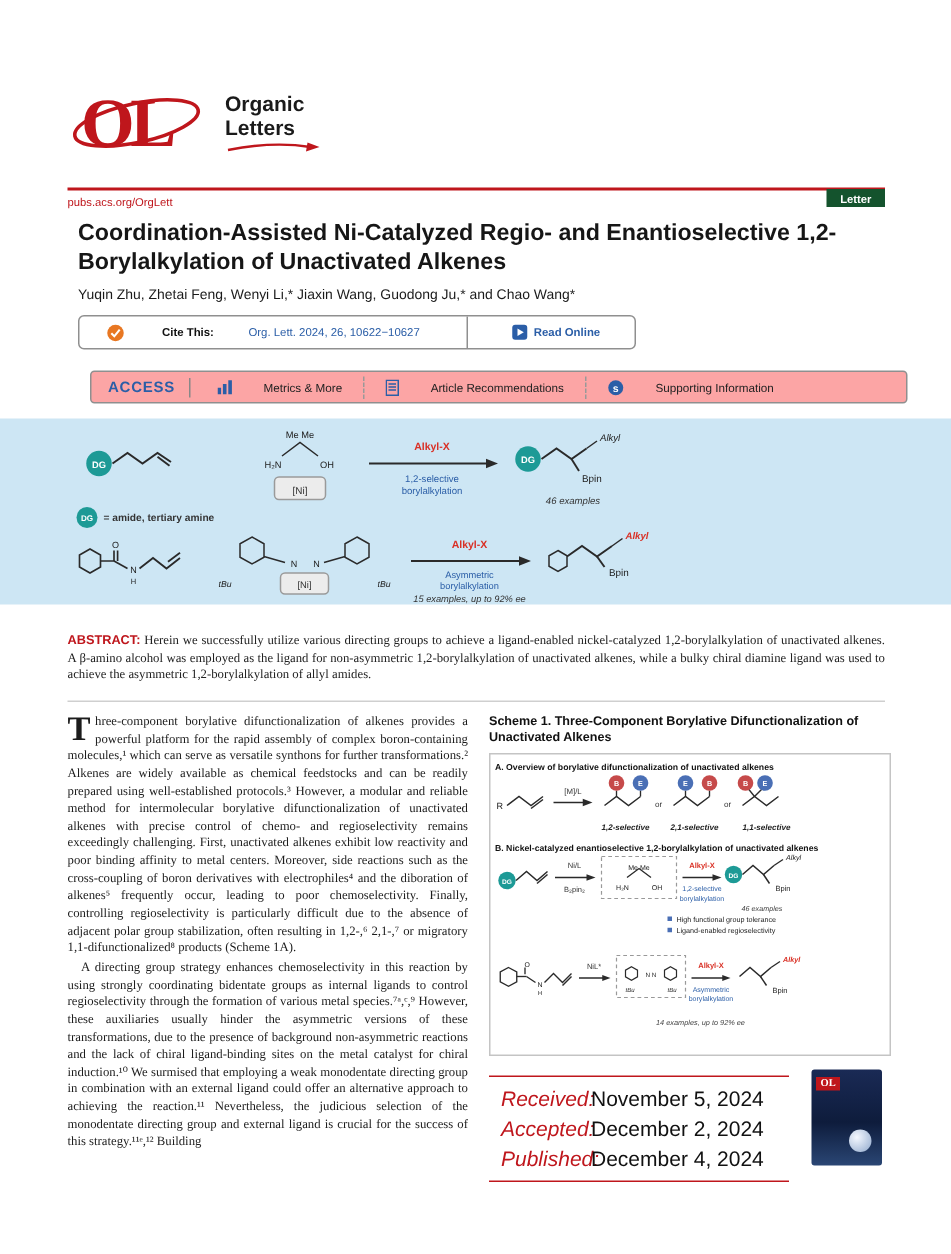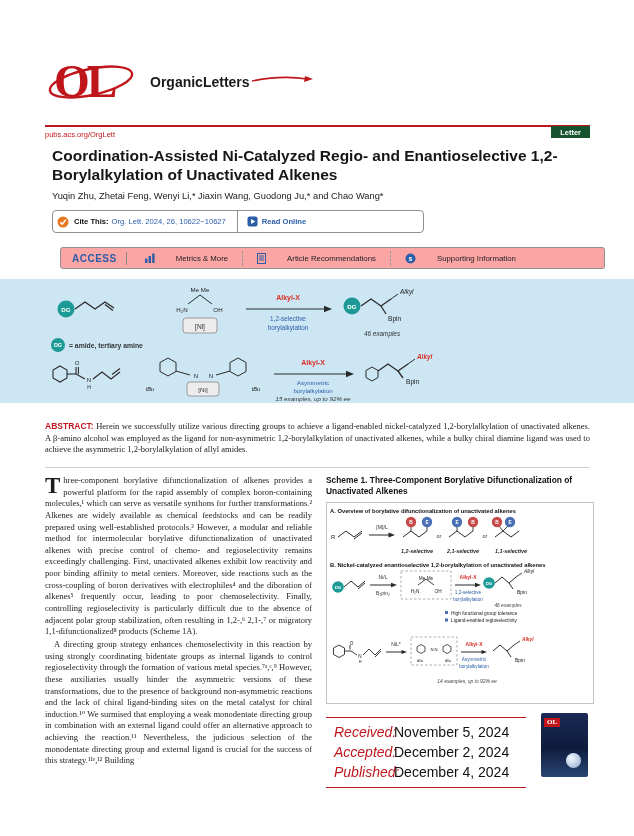--- a/index.html
+++ b/index.html
@@ -4,32 +4,32 @@
 <style>
   * { margin:0; padding:0; box-sizing:border-box; }
   html,body { background:#fff; }
   .page { position:relative; width:634px; height:836px; background:#fff; overflow:hidden;
           font-family:"Liberation Sans", sans-serif; color:#111;margin-top:37px; }
   .serif { font-family:"Liberation Serif","DejaVu Serif",serif; }
 
   
   .masthead { position:absolute; left:46px; top:16px; display:flex; align-items:center; gap:12px; }
   .ol-logo-text { font-family:"Liberation Serif",serif; font-weight:bold; font-size:46px; fill:#bf161c; letter-spacing:-3px; }
-  .jname { display:flex; flex-direction:row; }
+  .jname { display:flex; flex-direction:column; }
   .jname-line { font-size:14px; font-weight:bold; color:#1a1a1a; line-height:1.15; }
 
   .rule-red { position:absolute; left:45px; width:545px; top:88px; height:1.6px; background:#bf161c; }
   .url { position:absolute; left:45px; top:93px; font-size:7.5px; color:#bf161c; }
   .badge { position:absolute; right:44px; top:89px; background:#14532d; color:#fff; font-size:7.5px; font-weight:bold; padding:1.5px 9px; }
 
   .title { position:absolute; left:52px; top:109px; width:538px; font-size:15.5px; line-height:1.24; font-weight:bold; color:#161616; }
   .authors { position:absolute; left:52px; top:154px; width:538px; font-size:9.3px; color:#1a1a1a; }
 
   .cite-bar { position:absolute; left:52px; top:173px; width:372px; height:23px; border:1px solid #8f8f8f; border-radius:4px;
-              display:flex; align-items:center; font-size:7.6px; padding-left:4px; background:#fff; }
+              display:flex; align-items:center; font-size:7.6px; padding-left:18px; background:#fff;gap:20px; }
   .cite-label { font-weight:bold; margin:0 3px 0 5px; }
   .cite-ref { color:#2b5ea7; }
   .cite-div { width:1px; align-self:stretch; background:#8f8f8f; margin:0 9px 0 11px; }
   .read-online { display:flex; align-items:center; gap:4px; color:#2b5ea7; font-weight:bold; padding-right:10px; cursor:pointer; }
 
   .access-bar { position:absolute; left:60px; top:210px; width:545px; height:22px; border:1px solid #8f8f8f; border-radius:3px;
                 display:flex; align-items:center; background:#fca5a5; }
   .access-label { color:#2b5ea7; font-weight:bold; font-size:10px; padding:0 9px 0 11px; letter-spacing:.5px; }
   .access-pipe { width:1px; height:13px; background:#888; margin-right:4px; }
   .access-item { display:flex; align-items:center; gap:21px; font-size:7.8px; color:#222; padding:0 14px; cursor:pointer; }

